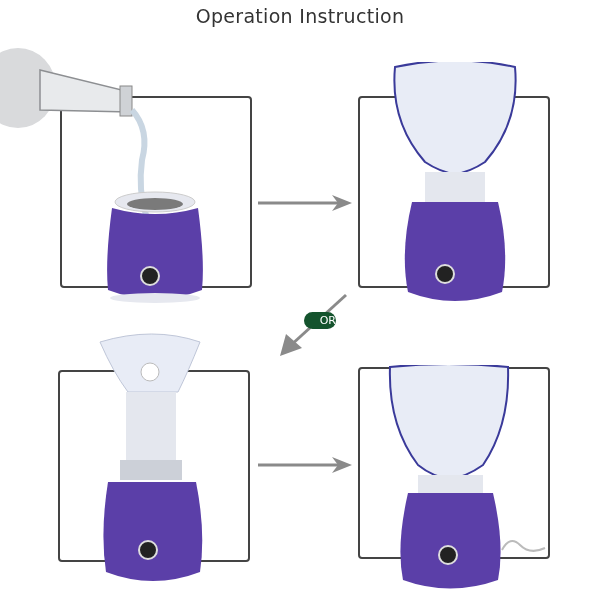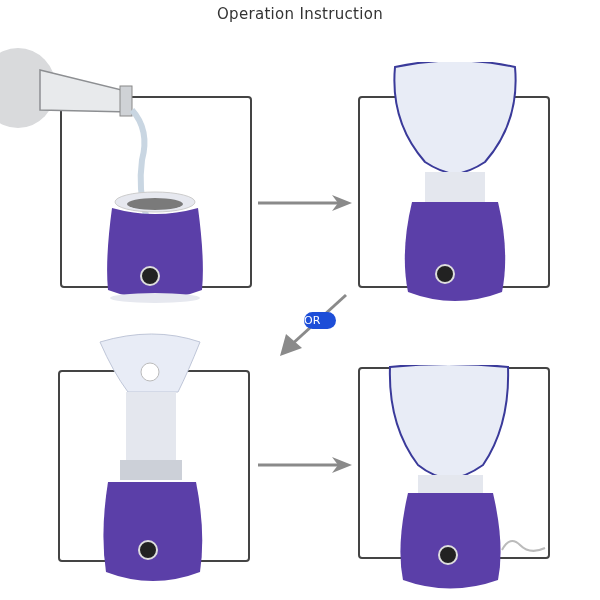--- a/index.html
+++ b/index.html
@@ -1,21 +1,21 @@
 <!DOCTYPE html>
 <html><head>
 <meta charset="utf-8">
 <style>
   html,body{margin:0;padding:0;background:#ffffff;}
   body{width:600px;height:600px;position:relative;overflow:hidden;font-family:"DejaVu Sans",sans-serif;}
-  .title{position:absolute;top:5px;left:0;width:600px;text-align:center;font-size:15px;color:#333;letter-spacing:0.3px;}
+  .title{position:absolute;top:5px;left:0;width:600px;text-align:center;font-size:19px;color:#333;letter-spacing:0.3px;}
   .frame{position:absolute;border:2px solid #444;border-radius:4px;box-sizing:border-box;}
   .steamer{position:absolute;}
   .arrow{position:absolute;}
-  .or-badge{position:absolute;left:304px;top:312px;width:32px;height:17px;border-radius:9px;background:#1d4ed8;color:#fff;font-size:11px;text-align:left;line-height:17px;}
+  .or-badge{position:absolute;left:304px;top:312px;width:32px;height:17px;border-radius:9px;background:#14532d;color:#fff;font-size:11px;text-align:right;line-height:17px;}
 </style>
 </head>
 <body>
 
 <div class="title">Operation Instruction</div>
 
 <div class="frame" style="left:60px;top:96px;width:192px;height:192px;"></div>
 <svg class="steamer" style="left:0;top:40px;" width="160" height="220" viewBox="0 0 160 220">
   <ellipse cx="18" cy="48" rx="38" ry="40" fill="#d9dadc"></ellipse>
   <path d="M40 30 L130 52 L130 72 L40 70 Z" fill="#e8eaec" stroke="#8d8f92" stroke-width="1.5"></path>

